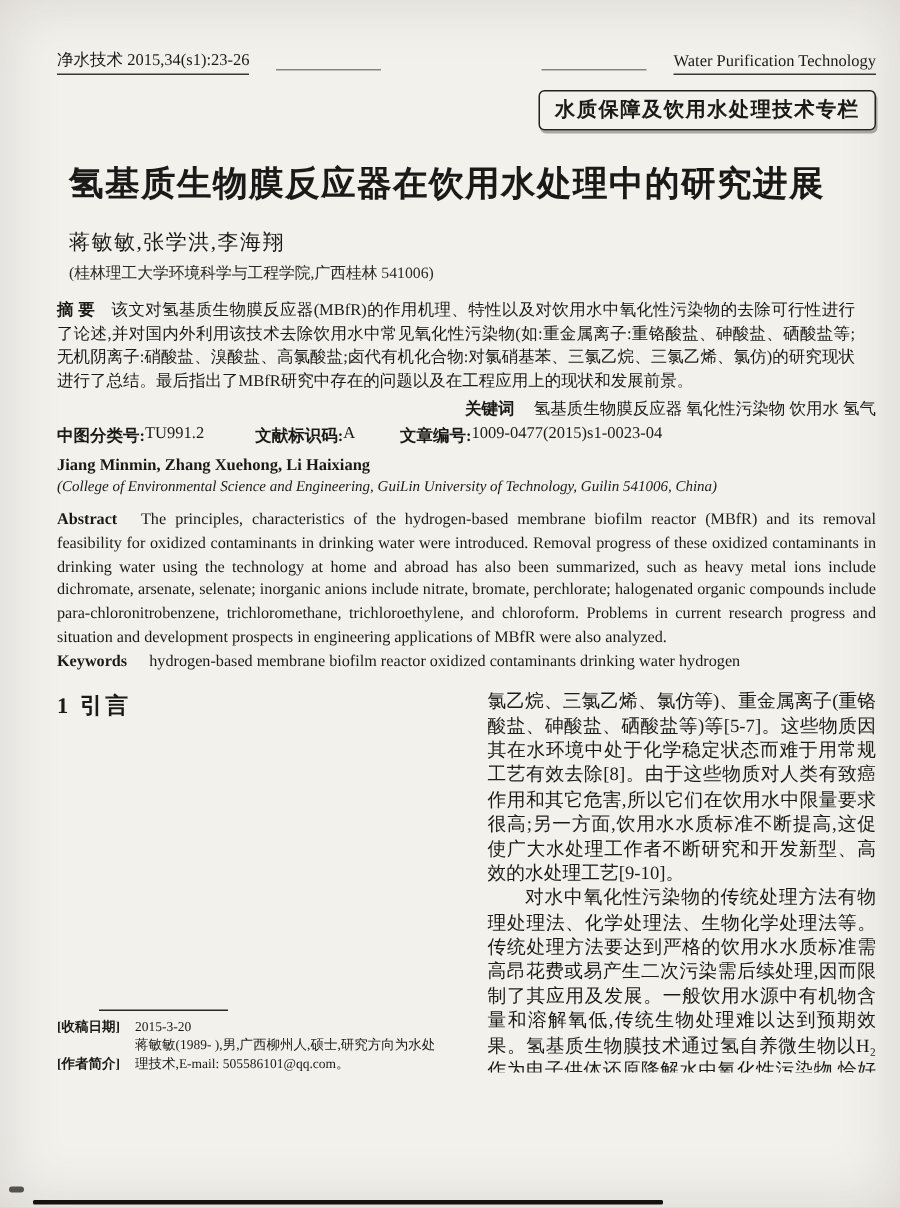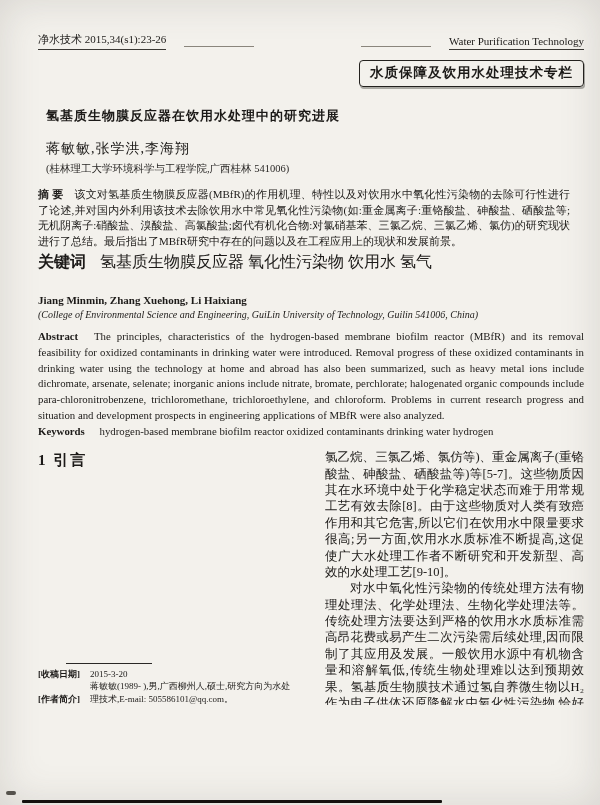--- a/index.html
+++ b/index.html
@@ -22,34 +22,34 @@
   .hdr .spacer{flex:1;}
   .hdr .right{border-bottom:1px solid #3a3834;padding-bottom:2px;font-style:normal;white-space:nowrap;font-family:"Liberation Serif",serif;}
   
   .badge-row{display:flex;justify-content:flex-end;margin-top:10px;}
   .badge{
     border:1.6px solid #23211e;border-radius:4px;
     padding:3px 10px 4px 10px;font-size:13.5px;font-weight:bold;letter-spacing:1px;
     box-shadow:1px 2px 0 rgba(35,33,30,.35);
   }
   
-  .cn-title{margin:20px 0 0 8px;font-size:13px;font-weight:bold;letter-spacing:1px;}
+  .cn-title{margin:20px 0 0 8px;font-size:23px;font-weight:bold;letter-spacing:1px;}
   .cn-authors{margin:15px 0 0 8px;font-size:14px;letter-spacing:1px;}
   .cn-affil{margin:4px 0 0 8px;font-size:10.5px;color:#2a2826;}
   .cn-abstract{margin:11px 14px 0 0;font-size:11px;line-height:1.42;text-align:justify;}
   .cn-abstract .lbl{font-weight:bold;margin-right:8px;}
-  .cn-kw{margin:3px 0 0 0;font-size:16px;}
+  .cn-kw{margin:3px 0 0 0;font-size:11px;text-align:right;}
   .cn-kw .lbl{font-weight:bold;margin-right:10px;}
   .cn-meta{margin:3px 0 0 0;font-size:11px;display:flex;gap:0;}
   .cn-meta .lbl{font-weight:bold;}
   .cn-meta .v1{margin-right:34px;}
   .cn-meta .v2{margin-right:30px;}
   
   .en-title{margin:13px 0 0 0;font-size:15.5px;font-weight:bold;line-height:1.35;}
-  .en-authors{margin:21px 0 0 0;font-size:11px;font-weight:bold;}
+  .en-authors{margin:6px 0 0 0;font-size:11px;font-weight:bold;}
   .en-affil{margin:3px 0 0 0;font-size:10px;font-style:italic;}
   .en-abstract{margin:9px 0 0 0;font-size:10.8px;line-height:1.45;text-align:justify;}
   .en-abstract .lbl{font-weight:bold;margin-right:10px;}
   .en-kw{margin:2px 0 0 0;font-size:10.8px;}
   .en-kw .lbl{font-weight:bold;margin-right:12px;}
   
   .columns{display:flex;gap:28px;margin-top:12px;height:256px;overflow:hidden;}
   .col{flex:1 1 0;overflow:hidden;}
   .col-left{display:flex;flex-direction:column;}
   .sec-h{margin:2px 0 8px 0;font-size:15px;font-weight:bold;letter-spacing:2px;}
@@ -89,20 +89,28 @@
   <p class="cn-abstract">
     <span class="lbl">摘  要</span>
     <span>该文对氢基质生物膜反应器(MBfR)的作用机理、特性以及对饮用水中氧化性污染物的去除可行性进行了论述,并对国内外利用该技术去除饮用水中常见氧化性污染物(如:重金属离子:重铬酸盐、砷酸盐、硒酸盐等;无机阴离子:硝酸盐、溴酸盐、高氯酸盐;卤代有机化合物:对氯硝基苯、三氯乙烷、三氯乙烯、氯仿)的研究现状进行了总结。最后指出了MBfR研究中存在的问题以及在工程应用上的现状和发展前景。</span>
   </p>
 
   <p class="cn-kw">
     <span class="lbl">关键词</span>
     <span>氢基质生物膜反应器  氧化性污染物  饮用水  氢气</span>
   </p>
 
+  <p class="cn-meta">
+    <span class="lbl">中图分类号:</span>
+    <span class="v1">TU991.2</span>
+    <span class="lbl">文献标识码:</span>
+    <span class="v2">A</span>
+    <span class="lbl">文章编号:</span>
+    <span>1009-0477(2015)s1-0023-04</span>
+  </p>
 
   <div class="en-authors">Jiang Minmin, Zhang Xuehong, Li Haixiang</div>
   <div class="en-affil">(College of Environmental Science and Engineering, GuiLin University of Technology, Guilin  541006, China)</div>
 
   <p class="en-abstract">
     <span class="lbl">Abstract</span>
     <span>The principles, characteristics of the hydrogen-based membrane biofilm reactor (MBfR) and its removal feasibility for oxidized contaminants in drinking water were introduced. Removal progress of these oxidized contaminants in drinking water using the technology at home and abroad has also been summarized, such as heavy metal ions include dichromate, arsenate, selenate; inorganic anions include nitrate, bromate, perchlorate; halogenated organic compounds include para-chloronitrobenzene, trichloromethane, trichloroethylene, and chloroform. Problems in current research progress and situation and development prospects in engineering applications of MBfR were also analyzed.</span>
   </p>
 
   <p class="en-kw">

